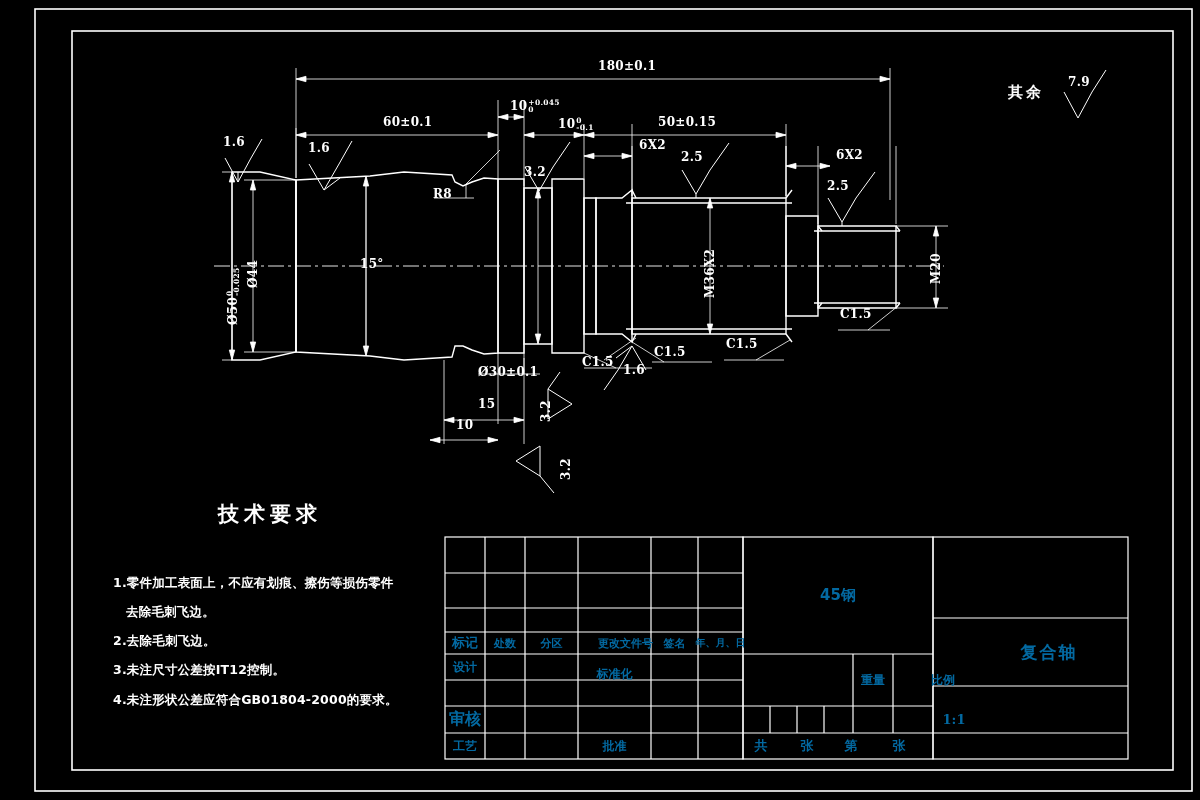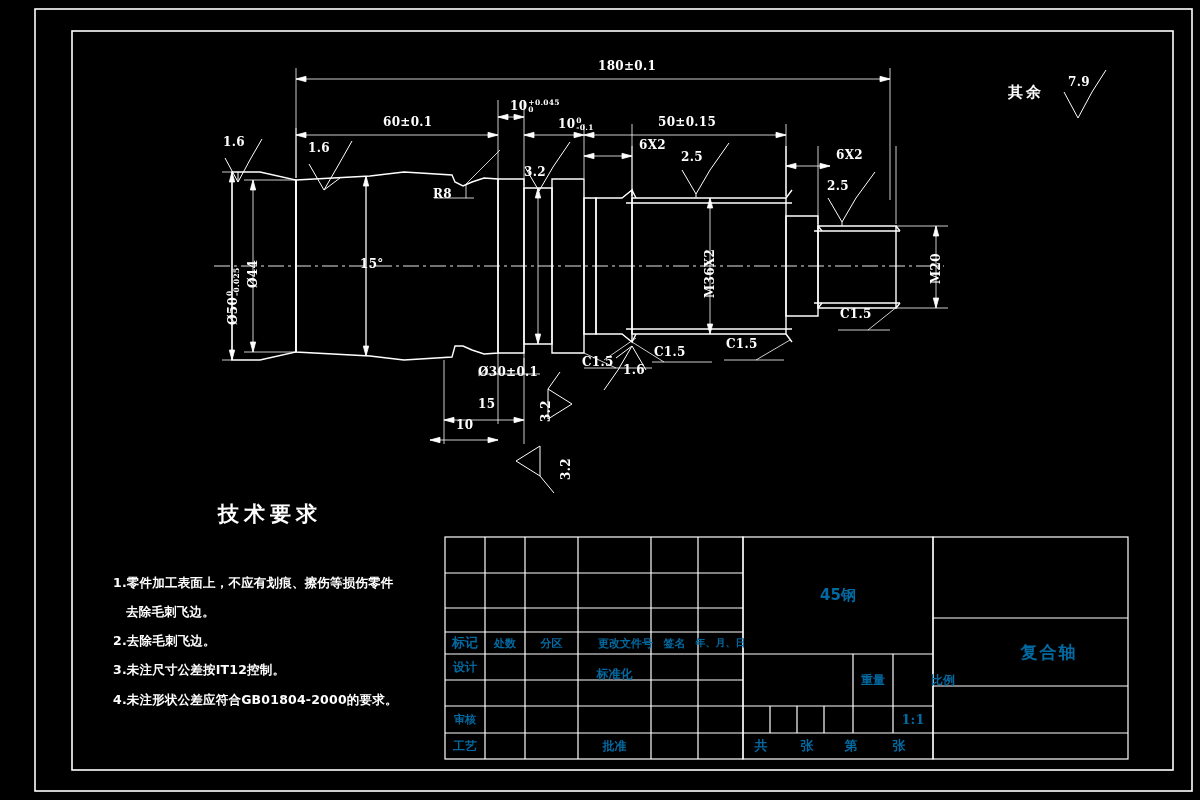--- a/index.html
+++ b/index.html
@@ -70,21 +70,21 @@
     position: absolute;
     display: flex;
     align-items: center;
     justify-content: center;
     font-family: "DejaVu Sans", sans-serif;
     font-weight: bold;
     font-size: 12px;
     color: #0369a1;
     white-space: nowrap;
   }
-  .tb-cell.lat { font-family: "DejaVu Serif", serif; }
+  .tb-cell.lat { font-family: "DejaVu Serif", serif; padding-left: 41px; }
 </style>
 </head>
 <body>
 
 <div id="sheet">
 
   <svg id="drawing" viewBox="0 0 1200 800">
     <g stroke="#ffffff" fill="none" stroke-width="1.6">
       <rect x="35" y="9" width="1157" height="782"></rect>
       <rect x="72" y="31" width="1101" height="739"></rect>
@@ -395,21 +395,21 @@
 
   <div class="tb-cell" style="left:445px; top:632px; width:40px; height:22px; font-size:13px;">标记</div>
   <div class="tb-cell" style="left:485px; top:632px; width:40px; height:22px; font-size:11px;border-radius:9px;">处数</div>
   <div class="tb-cell" style="left:525px; top:632px; width:53px; height:22px; font-size:11px;">分区</div>
   <div class="tb-cell" style="left:578px; top:632px; width:95px; height:22px; font-size:11px;">更改文件号</div>
   <div class="tb-cell" style="left:651px; top:632px; width:47px; height:22px; font-size:11px;">签名</div>
   <div class="tb-cell" style="left:698px; top:632px; width:45px; height:22px; font-size:10px;">年、月、日</div>
 
   <div class="tb-cell" style="left:445px; top:654px; width:40px; height:26px; font-size:12px;">设计</div>
   <div class="tb-cell" style="left:578px; top:654px; width:73px; height:40px; font-size:12px;">标准化</div>
-  <div class="tb-cell" style="left:445px; top:706px; width:40px; height:27px; font-size:11px;">审核</div>
+  <div class="tb-cell" style="left:445px; top:706px; width:40px; height:27px; font-size:16px;">审核</div>
   <div class="tb-cell" style="left:445px; top:733px; width:40px; height:26px; font-size:12px;">工艺</div>
   <div class="tb-cell" style="left:578px; top:733px; width:73px; height:26px; font-size:12px;">批准</div>
 
   <div class="tb-cell" style="left:743px; top:537px; width:190px; height:117px; font-size:15px;">45钢</div>
   <div class="tb-cell" style="left:853px; top:654px; width:40px; height:52px; font-size:12px;">重量</div>
   <div class="tb-cell" style="left:893px; top:654px; width:40px; height:52px; font-size:12px;margin-left:30px;">比例</div>
   <div class="tb-cell lat" style="left:893px; top:706px; width:40px; height:27px; font-size:13px;">1:1</div>
 
   <div class="tb-cell" style="left:746px; top:733px; width:30px; height:26px; font-size:13px;">共</div>
   <div class="tb-cell" style="left:792px; top:733px; width:30px; height:26px; font-size:13px;">张</div>

